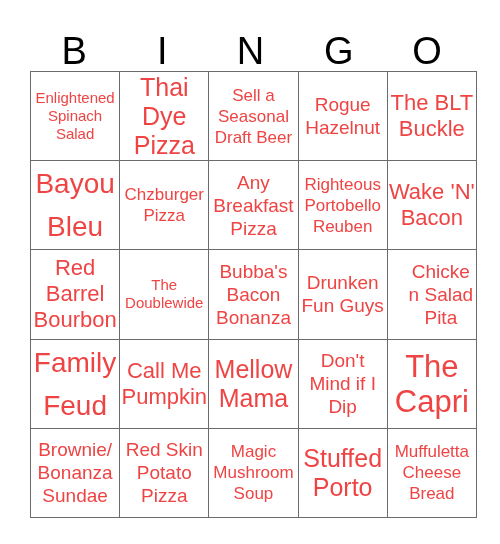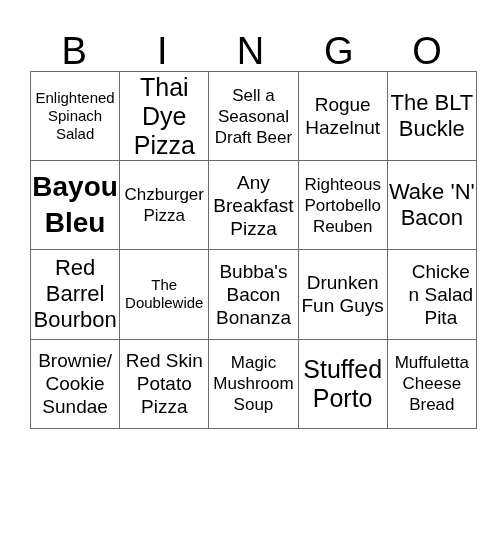--- a/index.html
+++ b/index.html
@@ -55,30 +55,30 @@
     vertical-align: middle;
     text-align: center;
     background: #ffffff;
     overflow: hidden;
   }
   .cell-inner {
     display: block;
     width: 100%;
     padding: 0 1px;
     box-sizing: border-box;
-    color: #000000;
+    color: #ef4444;
     font-weight: 400;
     word-wrap: break-word;
   }
   .sz-s    { font-size: 15px;   line-height: 18px; }
   .sz-m    { font-size: 17px;   line-height: 21px; }
   .sz-l    { font-size: 19px;   line-height: 23px; }
   .sz-xl   { font-size: 22px;   line-height: 26px; }
   .sz-xxl  { font-size: 25px;   line-height: 29px; }
-  .sz-xxxl { font-size: 28px;   line-height: 36px; font-weight: bold; }
+  .sz-xxxl { font-size: 28px;   line-height: 43px; }
   .sz-max  { font-size: 31px;   line-height: 35px; }
 </style>
 </head>
 <body style="background: rgb(255, 255, 255); color: rgb(0, 0, 0);">
 
 <div id="bingo-card">
 
   <div id="bingo-header">
     <div class="header-letter">B</div>
     <div class="header-letter">I</div>
@@ -135,21 +135,38 @@
           </td>
         <td style="border-color: rgb(107, 107, 107);">
             <span class="cell-inner sz-l">Drunken Fun Guys</span>
           </td>
         <td style="border-color: rgb(107, 107, 107); padding-left: 18px;">
             <span class="cell-inner sz-l">Chicken Salad Pita</span>
           </td>
       </tr>
       <tr>
         <td style="border-color: rgb(107, 107, 107);">
-            <span class="cell-inner sz-l">Brownie/ Cookie Sundae</span>
+            <span class="cell-inner sz-xxxl">Family Feud</span>
+          </td>
+        <td style="border-color: rgb(107, 107, 107);">
+            <span class="cell-inner sz-xl">Call Me Pumpkin</span>
+          </td>
+        <td style="border-color: rgb(107, 107, 107);">
+            <span class="cell-inner sz-xxl">Mellow Mama</span>
+          </td>
+        <td style="border-color: rgb(107, 107, 107);">
+            <span class="cell-inner sz-l">Don't Mind if I Dip</span>
+          </td>
+        <td style="border-color: rgb(107, 107, 107);">
+            <span class="cell-inner sz-max">The Capri</span>
+          </td>
+      </tr>
+      <tr>
+        <td style="border-color: rgb(107, 107, 107);">
+            <span class="cell-inner sz-l">Brownie/ Bonanza Sundae</span>
           </td>
         <td style="border-color: rgb(107, 107, 107);">
             <span class="cell-inner sz-l">Red Skin Potato Pizza</span>
           </td>
         <td style="border-color: rgb(107, 107, 107);">
             <span class="cell-inner sz-m">Magic Mushroom Soup</span>
           </td>
         <td style="border-color: rgb(107, 107, 107); margin-left: 24px;">
             <span class="cell-inner sz-xxl">Stuffed Porto</span>
           </td>

